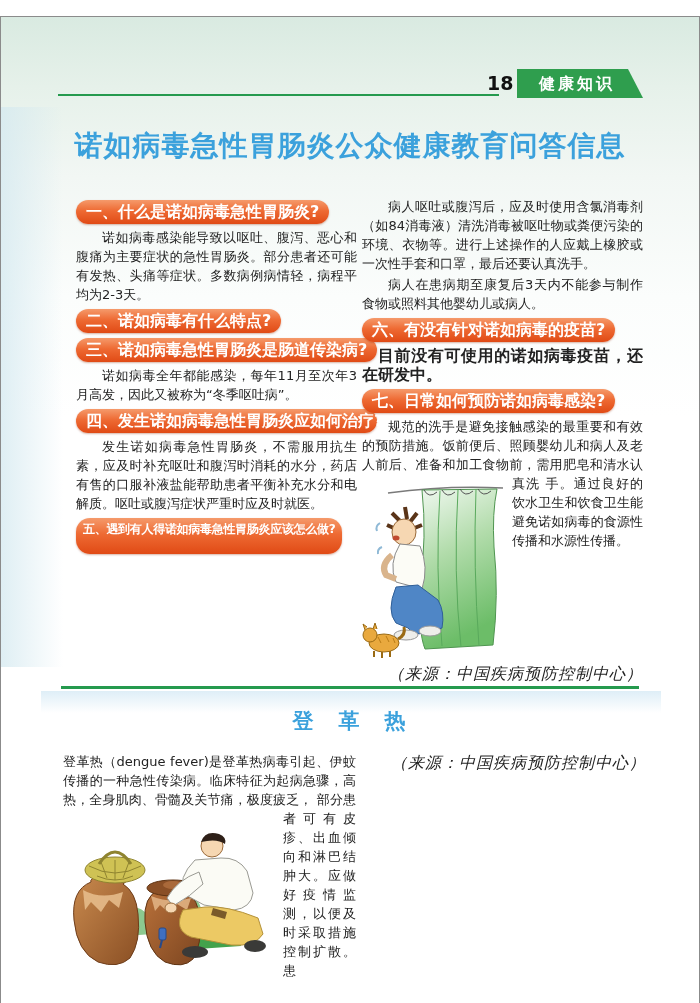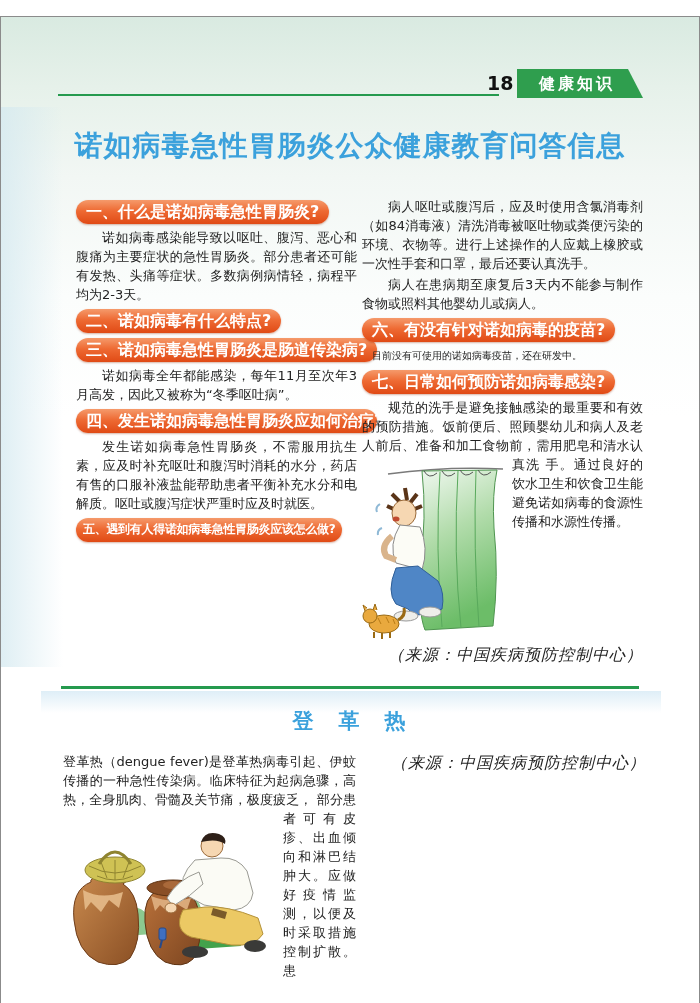--- a/index.html
+++ b/index.html
@@ -22,31 +22,31 @@
     text-align:center;clip-path:polygon(0 0,calc(100% - 15px) 0,100% 100%,0 100%);
     padding-right:6px;box-sizing:border-box;
   }
   .main-title{
     position:absolute;left:0;right:0;top:110px;margin:0;text-align:center;
     font-size:28px;font-weight:bold;color:#3ba1dc;letter-spacing:1px;
   }
   .col{position:absolute;font-size:13px;line-height:19px;text-align:justify;}
   .col p{margin:2px 0;}
   .ind{text-indent:2em;}
-  .tight{text-indent:1em;font-size:10px;}
+  .tight{text-indent:1em;font-size:16px;font-weight:bold;}
   .nl{left:75px;top:178px;width:281px;}
   .nr{left:361px;top:178px;width:281px;}
   .pill{
     display:block;width:fit-content;max-width:100%;margin:5px 0 4px;
     background:linear-gradient(180deg,#f59a6b 0%,#ee6a33 45%,#e04a15 100%);
     color:#fff;font-size:16px;font-weight:bold;white-space:nowrap;
     padding:2px 10px 3px;border-radius:14px;text-indent:0;
     box-shadow:0 1px 2px rgba(140,40,0,.35);text-align:center;
   }
-  .pill-long{font-size:12px;padding:2px 7px 3px;letter-spacing:-0.3px;}
+  .pill-long{font-size:12px;padding:2px 7px 15px;letter-spacing:-0.3px;}
   .float-illu{float:left;margin:3px 8px 2px 0;}
   .source{
     clear:both;text-align:right;font-family:"DejaVu Serif",serif;font-style:italic;
     font-size:16px;letter-spacing:1px;color:#222;margin-top:3px;
   }
   .sep-line{position:absolute;left:60px;top:669px;width:578px;height:3px;background:#259a4e;}
   .sep-tint{
     position:absolute;left:40px;top:674px;width:620px;height:22px;
     background:linear-gradient(180deg,rgba(214,234,245,.8),rgba(214,234,245,0));
     pointer-events:none;

